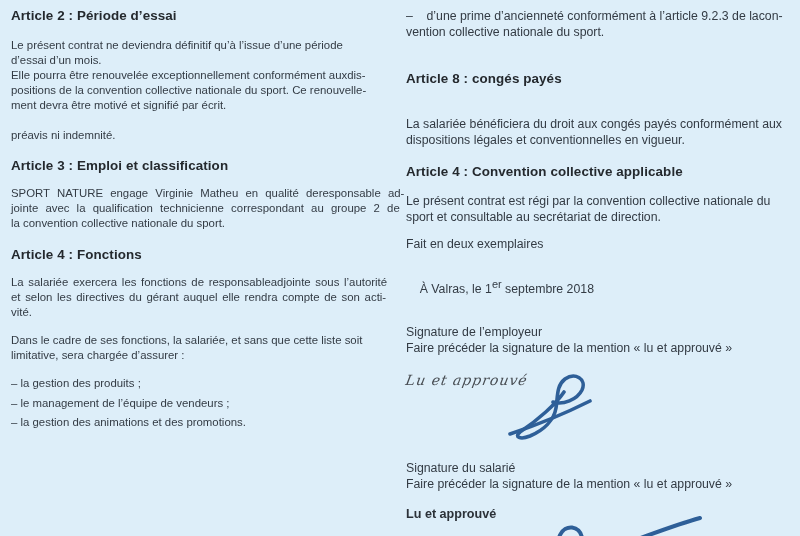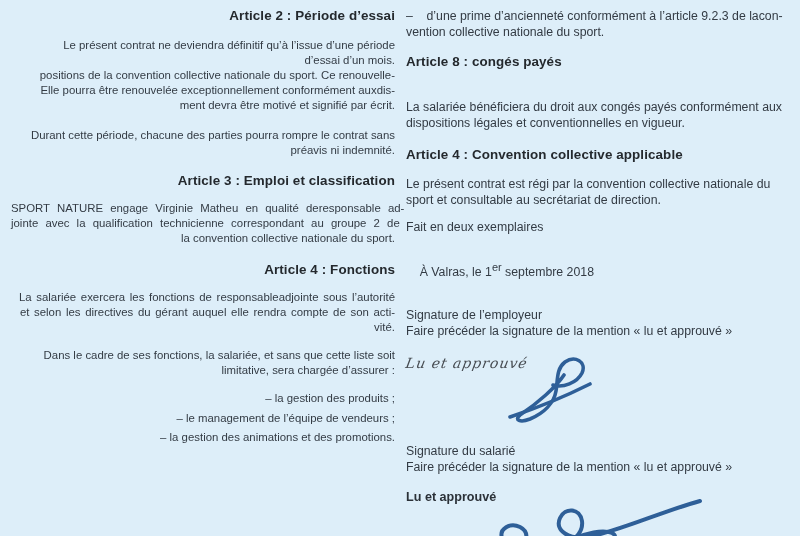--- a/index.html
+++ b/index.html
@@ -5,39 +5,39 @@
   html, body { margin: 0; padding: 0; }
   body {
     width: 800px; height: 536px;
     background: #ddeef9;
     font-family: "Liberation Sans", sans-serif;
     color: #333b44;
     overflow: hidden;
     position: relative;
   }
   .col { position: absolute; top: 8px; }
-  .col-left  { left: 11px;  width: 384px; font-size: 11.4px; line-height: 15px; text-align: right; }
+  .col-left  { left: 11px;  width: 384px; font-size: 11.4px; line-height: 15px; }
   .col-right { left: 406px; width: 390px; font-size: 12.3px; line-height: 16px; }
 
   .heading {
     font-weight: bold;
     font-size: 13.4px;
     color: #24292e;
     letter-spacing: 0.1px;
   }
   .para div { white-space: pre; }
 
   
   .stretch-4 div:not(:last-child) { word-spacing: 4px; }
   .stretch-1 div:not(:last-child) { word-spacing: 1.5px; }
   .mb-15 { margin-bottom: 15px; }
   .mb-13 { margin-bottom: 13px; }
   .mb-16 { margin-bottom: 16px; }
   .mb-11 { margin-bottom: 11px; }
-  .mb-30 { margin-bottom: 14px; }
+  .mb-30 { margin-bottom: 31px; }
   .mb-17 { margin-bottom: 29px; }
   .mb-6  { margin-bottom: 8px;  }
 
   .list { line-height: 19.5px; }
   .list div { white-space: pre; }
 
   .date-line { white-space: pre; }
   .date-line sup { font-size: 11px; }
 
   .sig-zone { position: relative; }
@@ -60,26 +60,25 @@
   .sig-employee { left: 82px; top: -2px; }
 </style>
 </head>
 <body>
 
 <div class="col col-left">
   <div class="heading mb-15">Article 2 : Période d’essai</div>
   <div class="para mb-15">
       <div>Le présent contrat ne deviendra définitif qu’à l’issue d’une période</div>
       <div>d’essai d’un mois.</div>
+      <div>Elle pourra être renouvelée exceptionnellement conformément auxdis-</div>
       <div>positions de la convention collective nationale du sport. Ce renouvelle-</div>
-      <div>Elle pourra être renouvelée exceptionnellement conformément auxdis-</div>
       <div>ment devra être motivé et signifié par écrit.</div>
     </div>
   <div class="para mb-15">
-      <div>Durant cette période, chacune des parties pourra rompre le contrat sans</div>
       <div>préavis ni indemnité.</div>
     </div>
 
   <div class="heading mb-13">Article 3 : Emploi et classification</div>
   <div class="para stretch-4 mb-16">
       <div>SPORT NATURE engage Virginie Matheu en qualité deresponsable ad-</div>
       <div>jointe avec la qualification technicienne correspondant au groupe 2 de</div>
       <div>la convention collective nationale du sport.</div>
     </div>
 

